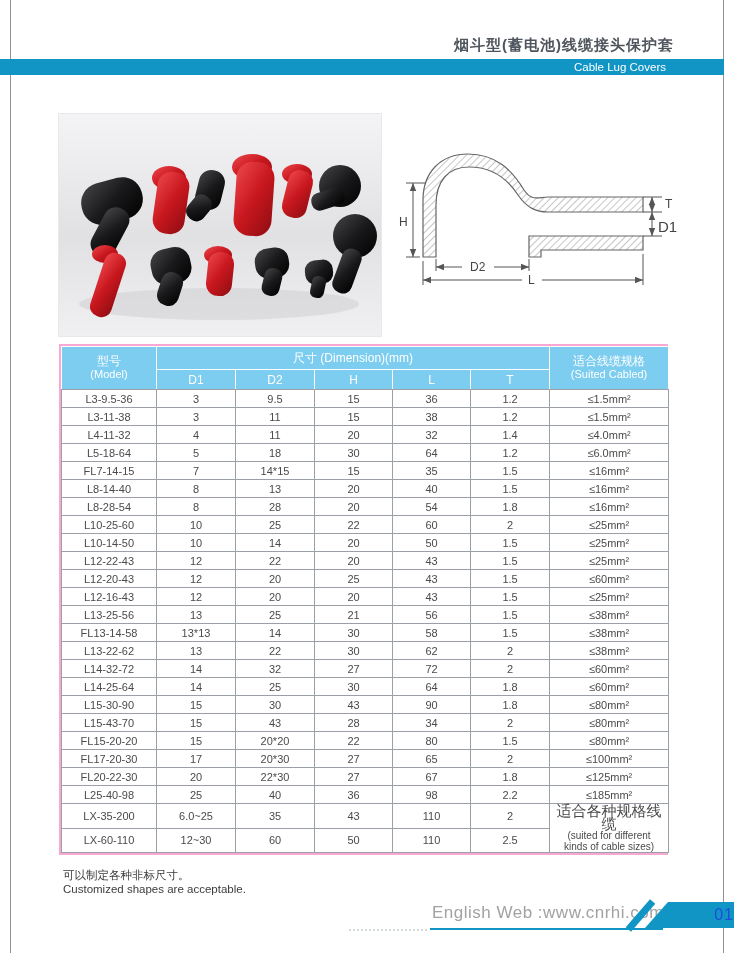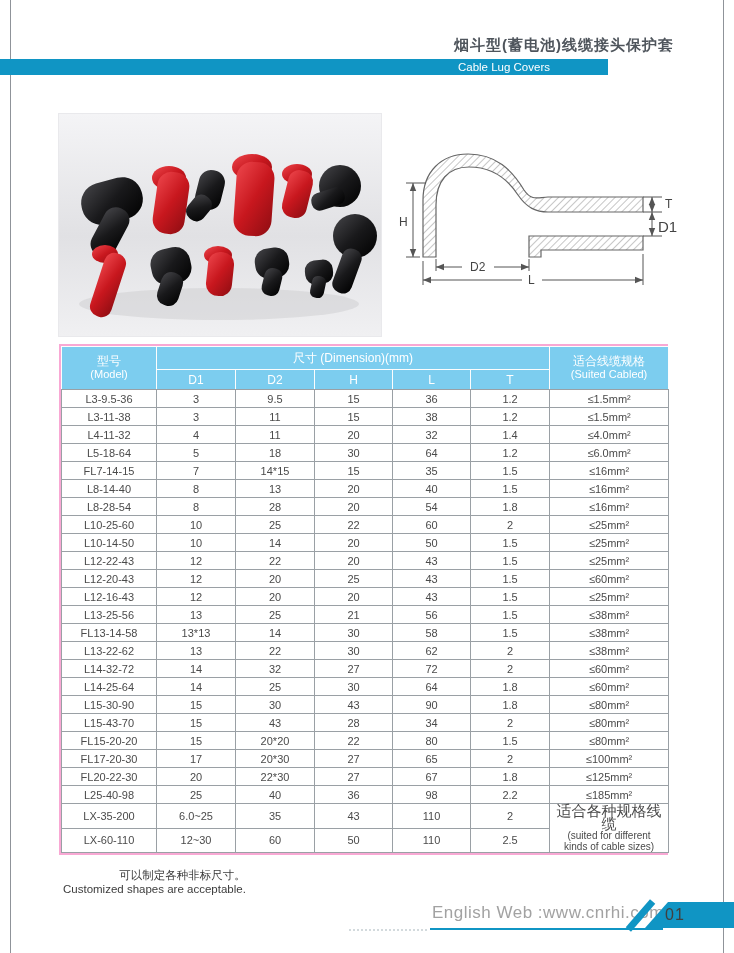--- a/index.html
+++ b/index.html
@@ -11,21 +11,21 @@
   *{box-sizing:border-box;margin:0;padding:0;}
   html,body{width:734px;height:953px;background:#fff;
     font-family:"Liberation Sans","DejaVu Sans",sans-serif;position:relative;overflow:hidden;}
   .abs{position:absolute;}
 
   .page-rule{position:absolute;top:0;bottom:0;width:1px;background:#8f9399;}
   .rule-left{left:10px;}
   .rule-right{left:723px;}
 
   .title-cn{top:36px;right:60px;font-size:15px;font-weight:bold;color:#4f555c;letter-spacing:1px;}
-  .accent-bar{top:59px;left:0;width:608px;height:16px;background:var(--accent);
+  .accent-bar{top:59px;left:0;width:724px;height:16px;background:var(--accent);
     color:#fff;font-size:11.5px;line-height:16px;text-align:right;padding-right:58px;}
 
   .photo{top:113px;left:58px;width:324px;height:224px;border:1px solid #e9e9ec;}
   .diagram{top:140px;left:396px;width:294px;height:164px;}
 
   .table-wrap{top:344px;left:59px;width:609px;border:2px solid #f9a8d4;}
   table{width:100%;border-collapse:collapse;table-layout:fixed;}
   col.c-model{width:95px;} col.c-d1{width:79px;} col.c-d2{width:79px;}
   col.c-h{width:78px;} col.c-l{width:78px;} col.c-t{width:79px;} col.c-suit{width:119px;}
   thead th{background:var(--table-header-bg);color:#fff;font-weight:normal;
@@ -33,30 +33,30 @@
   thead tr:first-child th{height:23px;font-size:12px;}
   thead tr:nth-child(2) th{height:20px;font-size:12px;border-bottom-color:#9aa0a5;}
   th.two-line{line-height:13px;font-size:12px;border-bottom-color:#9aa0a5;}
   th.two-line .en{font-size:11px;}
   tbody td{height:18px;border:1px solid #9aa0a5;font-size:11px;color:#4a4a4a;
     text-align:center;vertical-align:middle;background:#fff;}
   td.merged-cell{line-height:11px;}
   td.merged-cell .m-cn{font-size:15px;font-weight:normal;color:#4a4a4a;line-height:13px;}
   td.merged-cell .m-en{font-size:10px;color:#4a4a4a;line-height:11px;}
 
-  .notes{top:868px;left:63px;font-size:11.5px;color:#3c3c3c;line-height:14px;text-align:right;}
+  .notes{top:868px;left:63px;font-size:11.5px;color:#3c3c3c;line-height:14px;}
 
   .dotted-line{top:929px;left:349px;width:78px;border-top:2px dotted #d3dadd;}
   .web-label{top:903px;left:432px;font-size:17px;color:#a2a2a2;letter-spacing:0.5px;}
   .web-underline{top:928px;left:430px;width:233px;height:2px;background:var(--accent);}
   .page-badge{top:902px;left:645px;width:89px;height:26px;z-index:5;}
   .page-badge .shape{position:absolute;inset:0;background:var(--accent);
     clip-path:polygon(23px 0,100% 0,100% 100%,0 100%);}
-  .page-badge .num{position:absolute;inset:0;text-align:left;padding-left:20px;
-    color:#404040;font-size:16px;line-height:26px;letter-spacing:1px;}
+  .page-badge .num{position:absolute;inset:0;text-align:right;padding-left:20px;
+    color:#1d4ed8;font-size:16px;line-height:26px;letter-spacing:1px;}
   .page-badge .stripe{position:absolute;left:-8px;top:-5px;width:7px;height:37px;
     background:var(--accent);transform:rotate(41deg);}
 </style>
 </head>
 <body>
 
 <div class="page-rule rule-left"></div>
 <div class="page-rule rule-right"></div>
 
 <div class="abs title-cn">烟斗型(蓄电池)线缆接头保护套</div>

